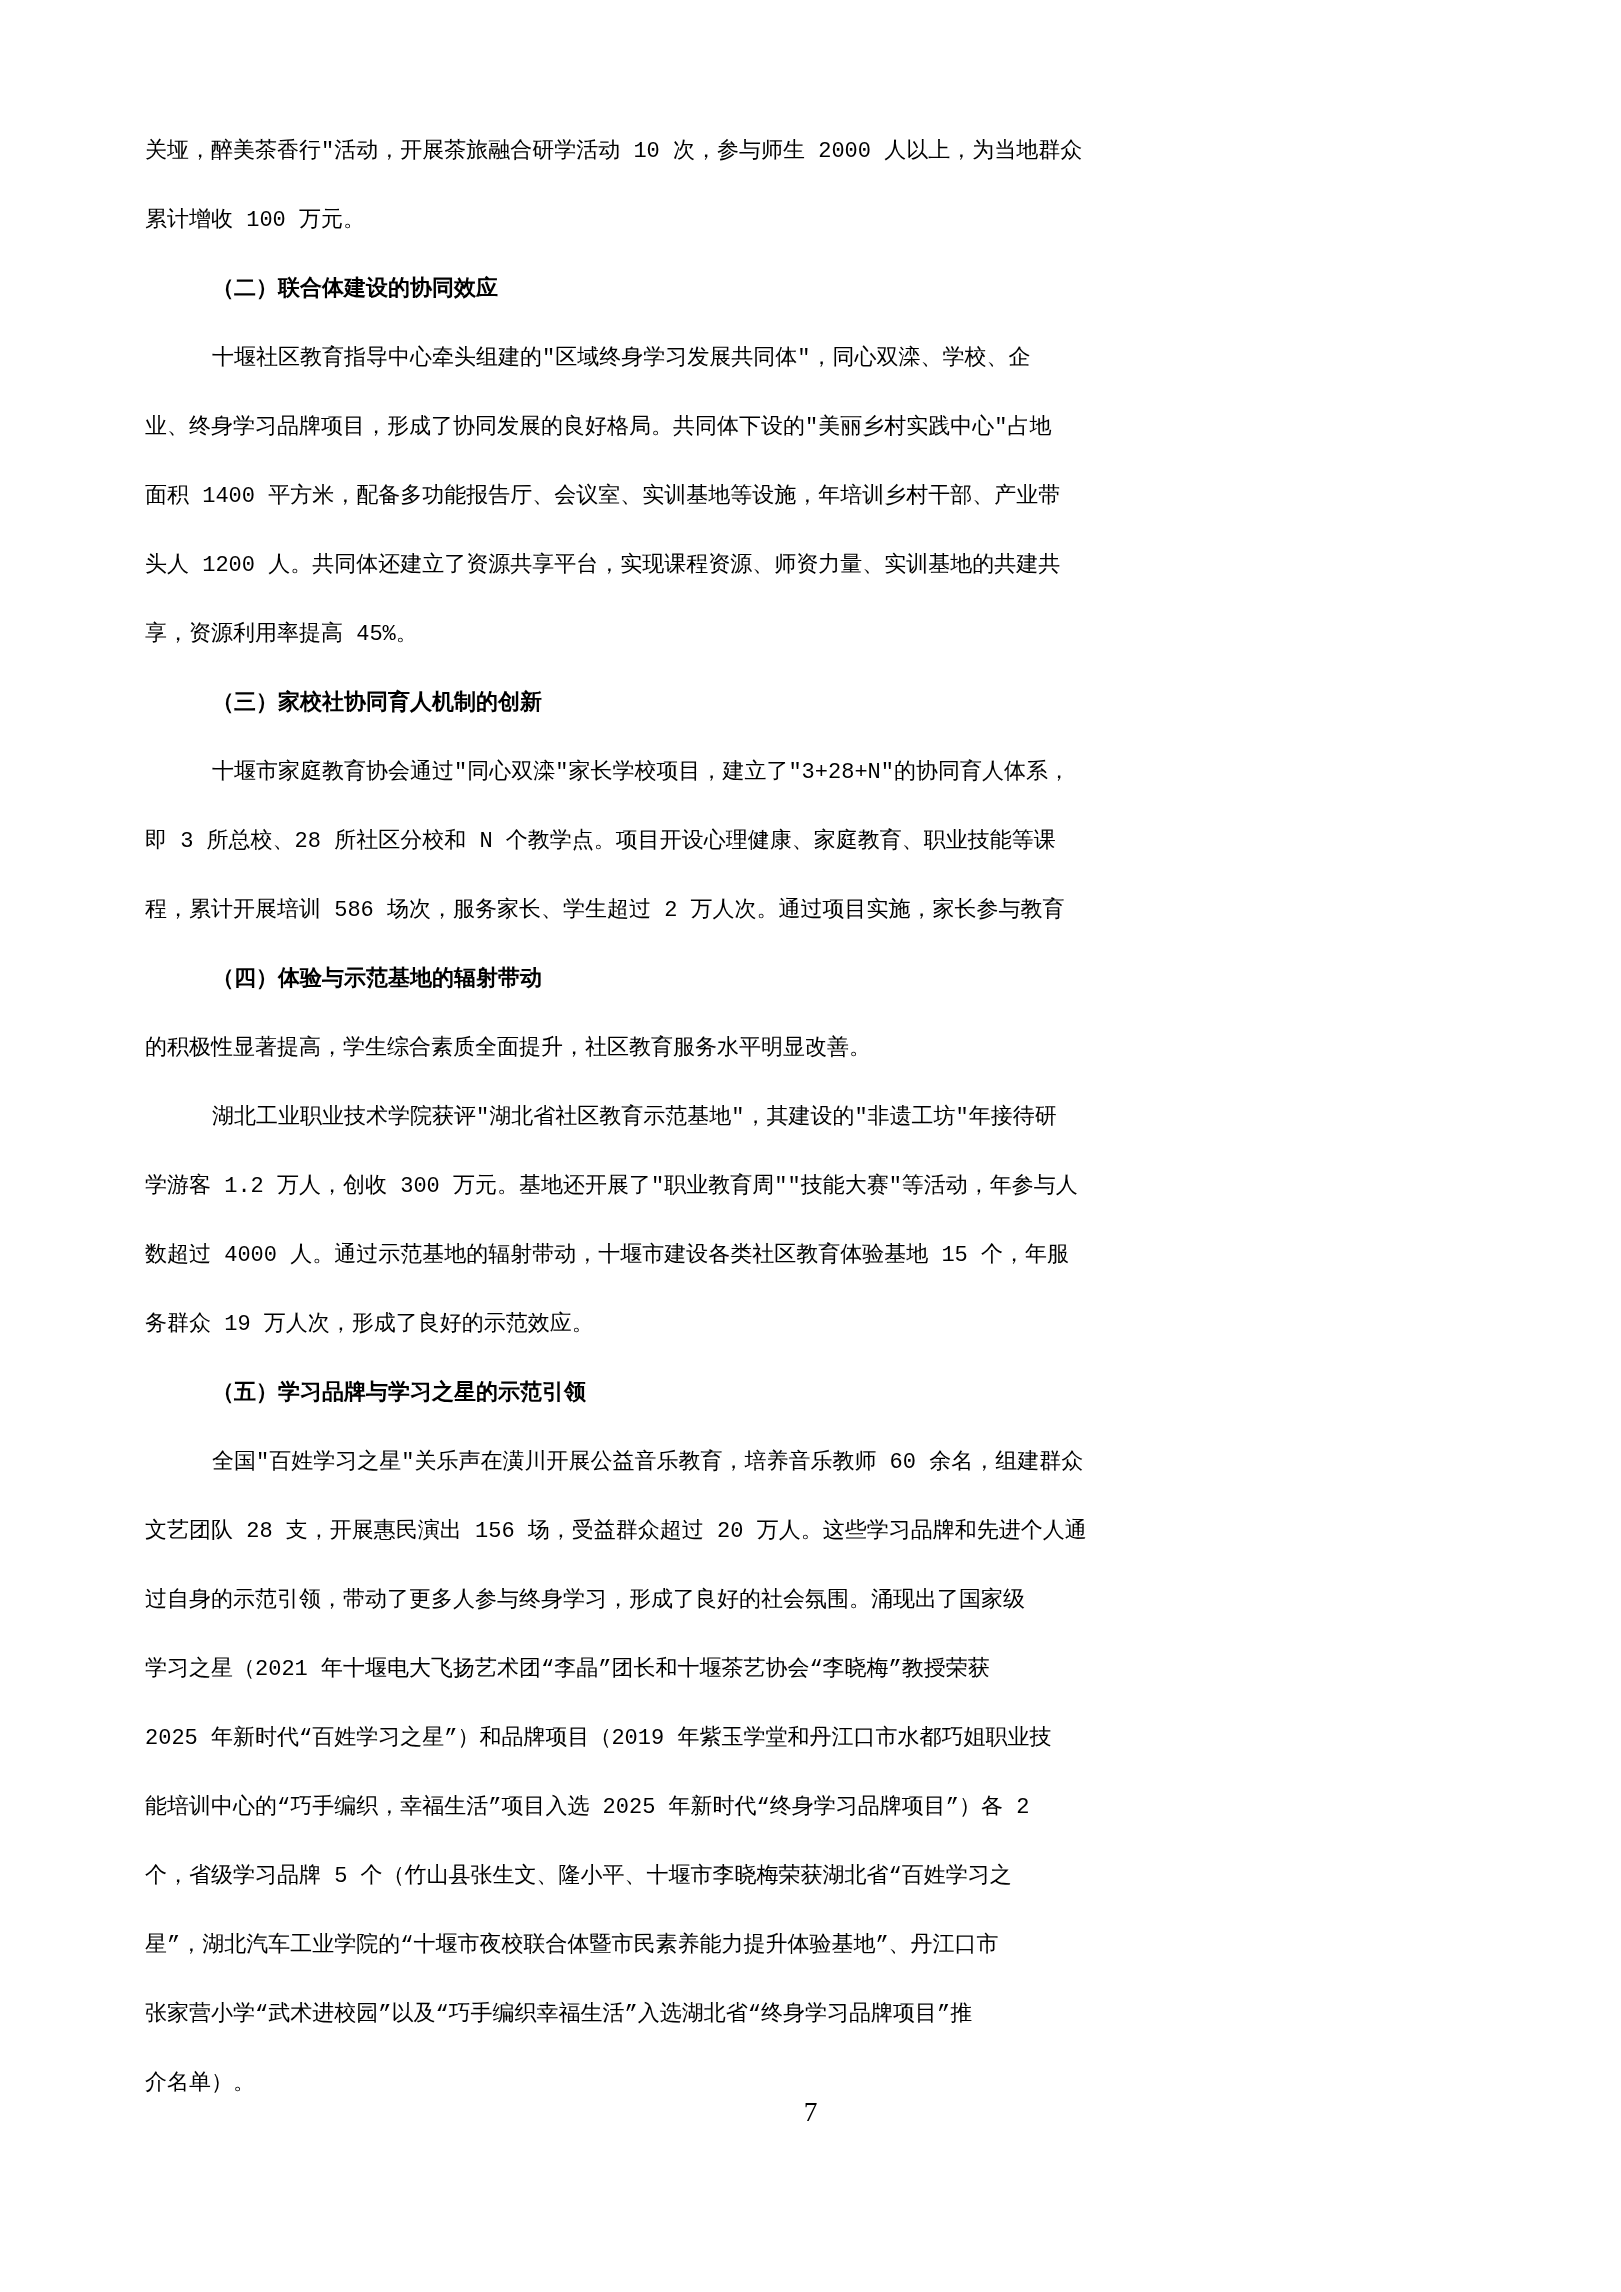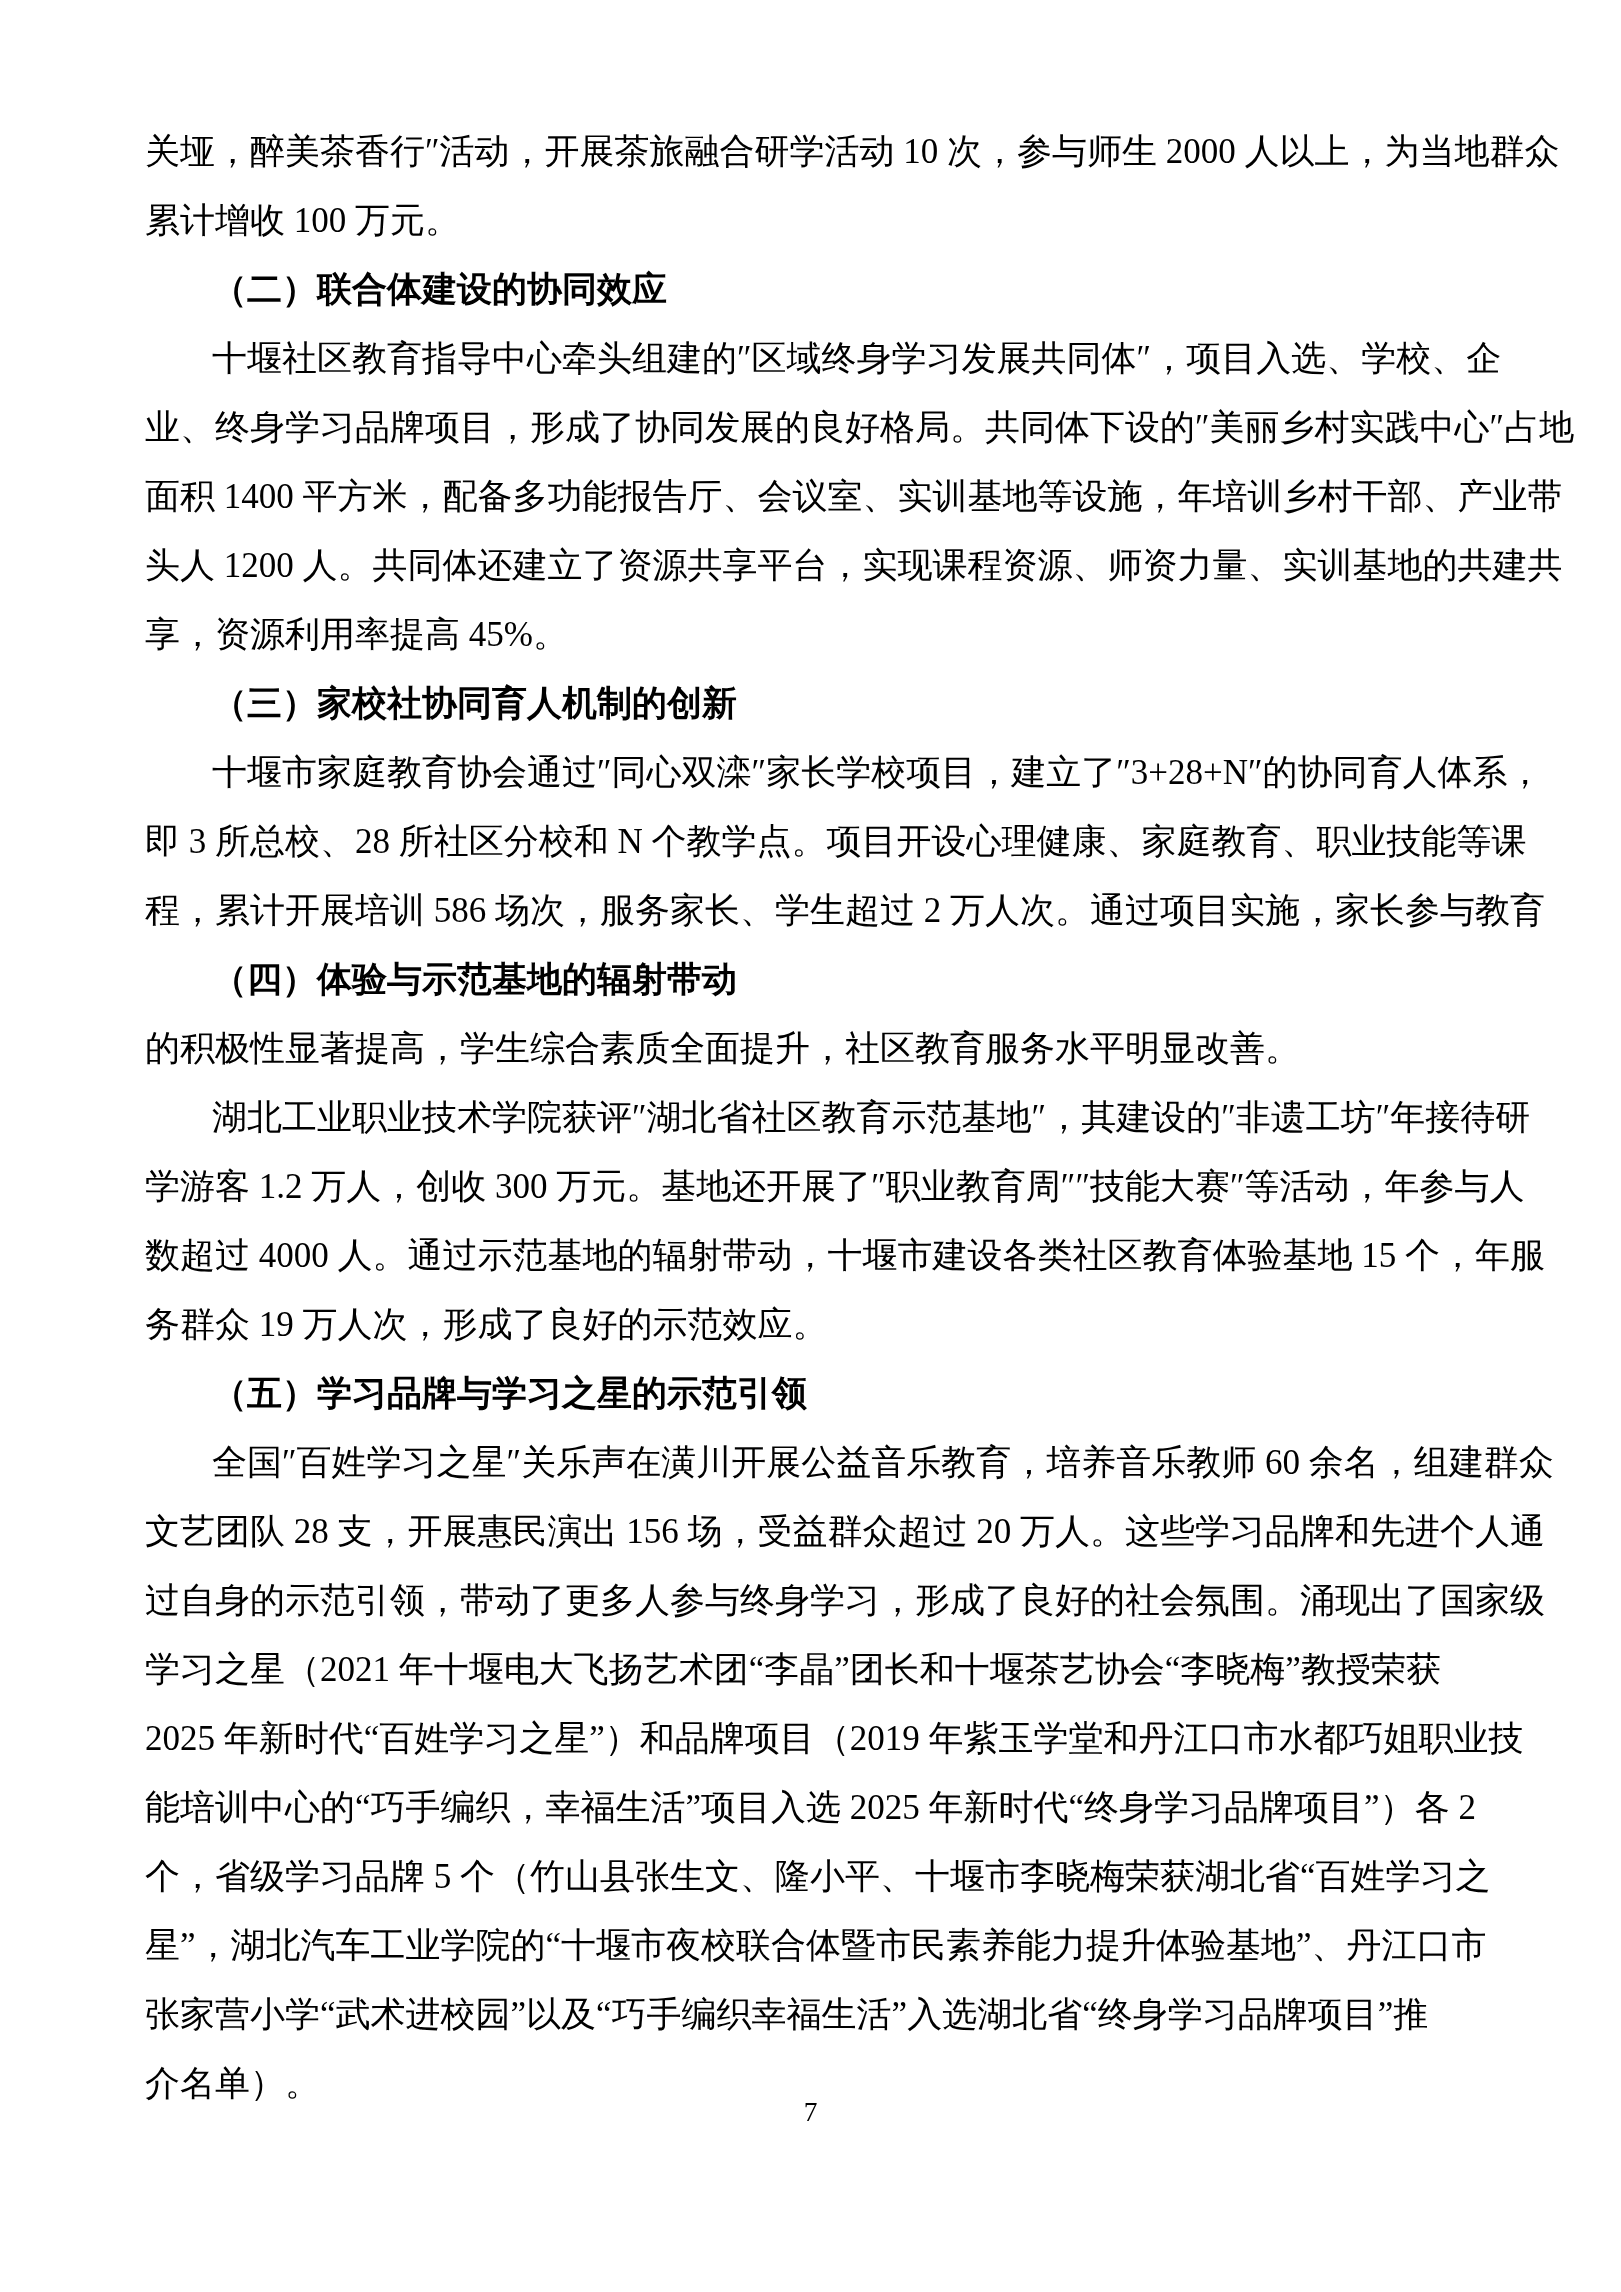--- a/index.html
+++ b/index.html
@@ -19,23 +19,24 @@
   }
   .text-block {
     position: absolute;
     left: 145px;
     top: 117px;
     width: 1343px;
   }
   .line {
     height: 69px;
     line-height: 69px;
-    font-size: 35px;
+    font-size: 22px;
     white-space: nowrap;
     font-weight: normal;
+    font-family: Liberation Mono, monospace;
   }
   .line.first, .line.heading {
     text-indent: 67px;
   }
   .line.heading {
     font-weight: bold;
   }
   .page-number {
     position: absolute;
     top: 2096px;
@@ -47,21 +48,21 @@
   }
 </style>
 </head>
 <body>
 
 <div class="page">
   <div class="text-block">
       <div class="line cont">关垭，醉美茶香行″活动，开展茶旅融合研学活动 10 次，参与师生 2000 人以上，为当地群众</div>
       <div class="line cont">累计增收 100 万元。</div>
       <div class="line heading">（二）联合体建设的协同效应</div>
-      <div class="line first">十堰社区教育指导中心牵头组建的″区域终身学习发展共同体″，项目入选、学校、企</div>
+      <div class="line first">十堰社区教育指导中心牵头组建的″区域终身学习发展共同体″，同心双滦、学校、企</div>
       <div class="line cont">业、终身学习品牌项目，形成了协同发展的良好格局。共同体下设的″美丽乡村实践中心″占地</div>
       <div class="line cont">面积 1400 平方米，配备多功能报告厅、会议室、实训基地等设施，年培训乡村干部、产业带</div>
       <div class="line cont">头人 1200 人。共同体还建立了资源共享平台，实现课程资源、师资力量、实训基地的共建共</div>
       <div class="line cont">享，资源利用率提高 45%。</div>
       <div class="line heading">（三）家校社协同育人机制的创新</div>
       <div class="line first">十堰市家庭教育协会通过″同心双滦″家长学校项目，建立了″3+28+N″的协同育人体系，</div>
       <div class="line cont">即 3 所总校、28 所社区分校和 N 个教学点。项目开设心理健康、家庭教育、职业技能等课</div>
       <div class="line cont">程，累计开展培训 586 场次，服务家长、学生超过 2 万人次。通过项目实施，家长参与教育</div>
       <div class="line heading">（四）体验与示范基地的辐射带动</div>
       <div class="line cont">的积极性显著提高，学生综合素质全面提升，社区教育服务水平明显改善。</div>

